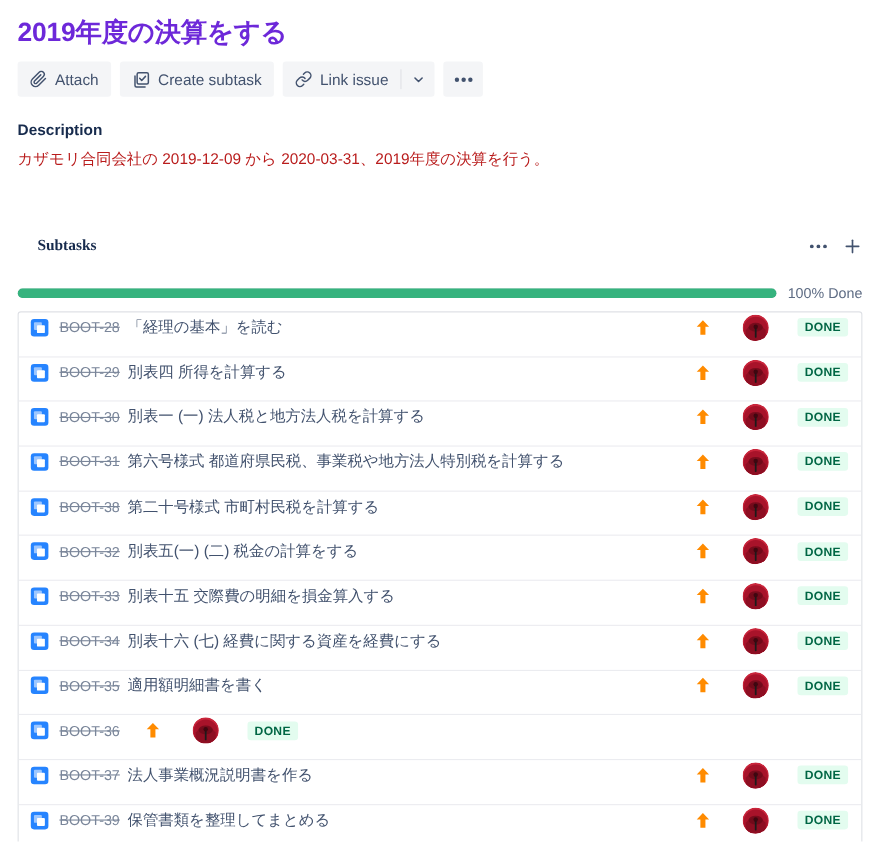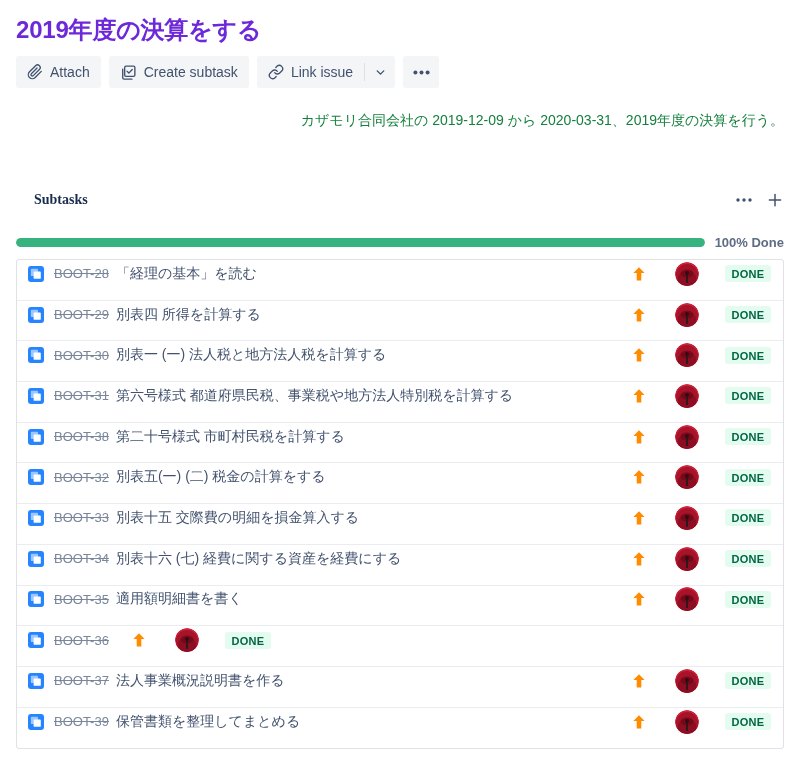--- a/index.html
+++ b/index.html
@@ -93,23 +93,22 @@
   
   .section-heading {
     font-size: 14px;
     font-weight: bold;
     color: #172B4D;
     margin: 0 0 8px 0;
   }
   .desc-body {
     font-size: 14px;
     line-height: 20px;
-    color: #15803d;
+    color: #b91c1c;
     margin: 0 0 44px 0;
-    text-align: right;
   }
 
   
   .subtasks-head {
     display: flex;
     align-items: center;
     justify-content: space-between;
     margin-bottom: 9px;
   }
   .subtasks-head .section-heading { margin: 18px; font-family: Liberation Serif, serif; }
@@ -129,21 +128,20 @@
     align-items: center;
     justify-content: center;
   }
 
   
   .progress-row {
     display: flex;
     align-items: center;
     gap: 10px;
     margin-bottom: 9px;
-    font-weight: bold;
   }
   .progress-track {
     flex: 1;
     height: 9px;
     border-radius: 5px;
     background: #DFE1E6;
     overflow: hidden;
   }
   .progress-fill {
     height: 100%;
@@ -290,20 +288,21 @@
           <circle cx="2.4" cy="2.5" r="2" fill="#42526E"></circle>
           <circle cx="8.5" cy="2.5" r="2" fill="#42526E"></circle>
           <circle cx="14.6" cy="2.5" r="2" fill="#42526E"></circle>
         </svg>
       </span>
     </button>
 
   </div>
 
   <div>
+    <div class="section-heading">Description</div>
     <div class="desc-body">カザモリ合同会社の 2019-12-09 から 2020-03-31、2019年度の決算を行う。</div>
   </div>
 
   <div>
 
     <div class="subtasks-head">
       <div class="section-heading">Subtasks</div>
       <div class="head-actions">
         <button class="head-act">
           <span class="icon">

